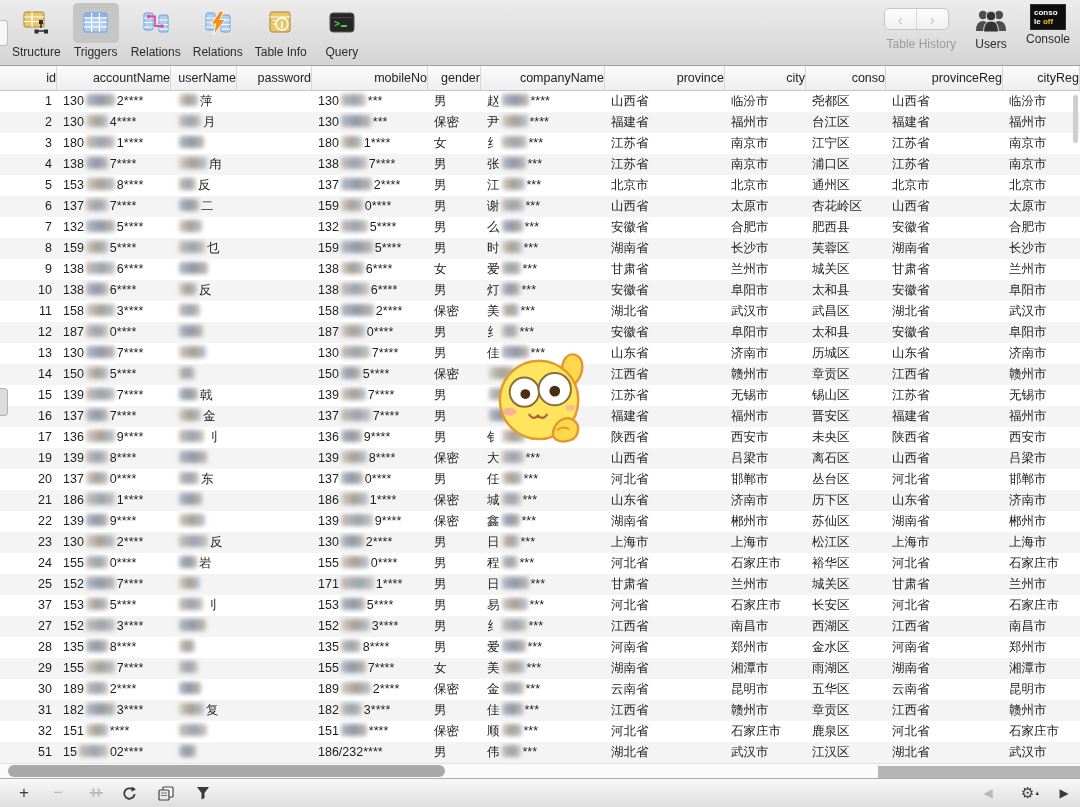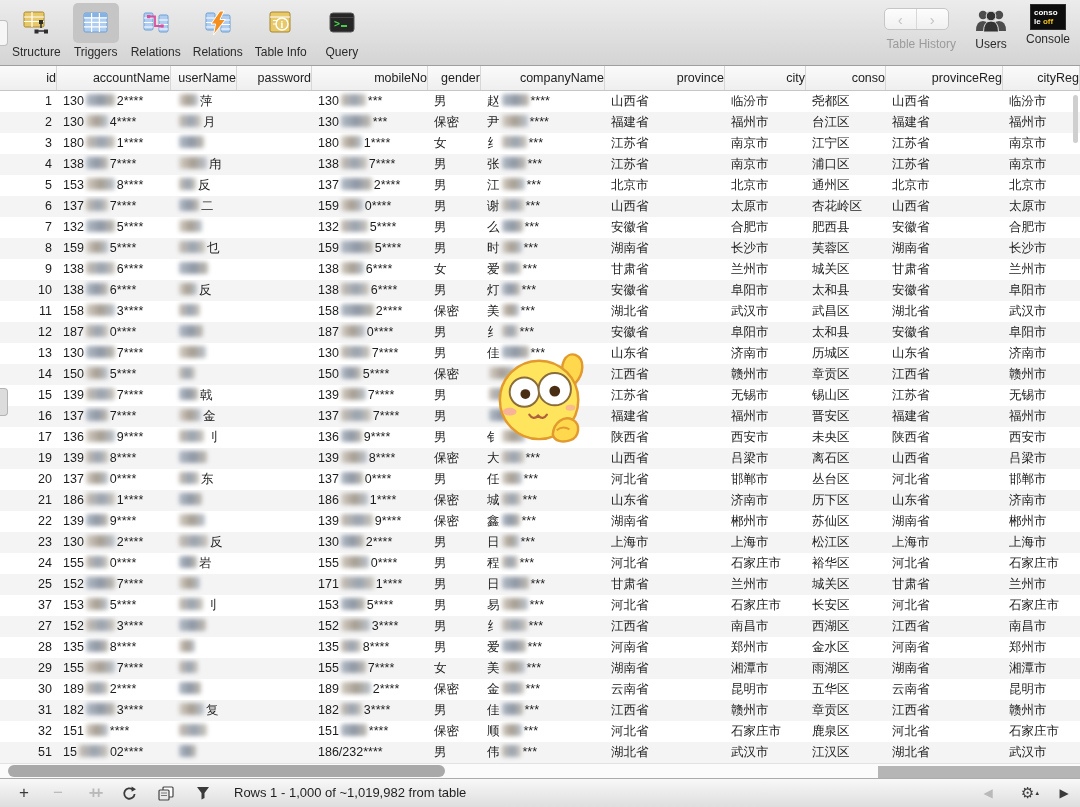--- a/index.html
+++ b/index.html
@@ -702,21 +702,20 @@
       <rect x="5" y="1" width="10" height="10" rx="1" fill="#fdfdfd" stroke="#444" stroke-width="1.2"></rect>
       <rect x="1" y="4" width="10" height="10" rx="1" fill="#e9e9e9" stroke="#444" stroke-width="1.2"></rect>
       <path d="M3,7 h6 M3,9.5 h6" stroke="#777" stroke-width="1"></path>
     </svg>
   </div>
   <div class="sb-icon" style="left:192px;width:22px;">
     <svg width="14" height="14" viewBox="0 0 14 14">
       <path d="M1,1 h12 l-4.5,6 v5 l-3,1.6 v-6.6 z" fill="#3a3a3a"></path>
     </svg>
   </div>
-  <div class="sb-text">Rows 1 - 1,000 of ~1,019,982 from table</div>
   <div class="sb-icon disabled" style="left:978px;width:20px;font-size:12px;">
       <span>◀</span>
     </div>
   <div class="sb-icon" style="left:1018px;width:24px;font-size:15px;">
     <span>⚙</span>
       <span style="font-size:7px;margin-left:1px;">▴</span>
   </div>
   <div class="sb-icon" style="left:1054px;width:20px;font-size:12px;">
       <span>▶</span>
     </div>

